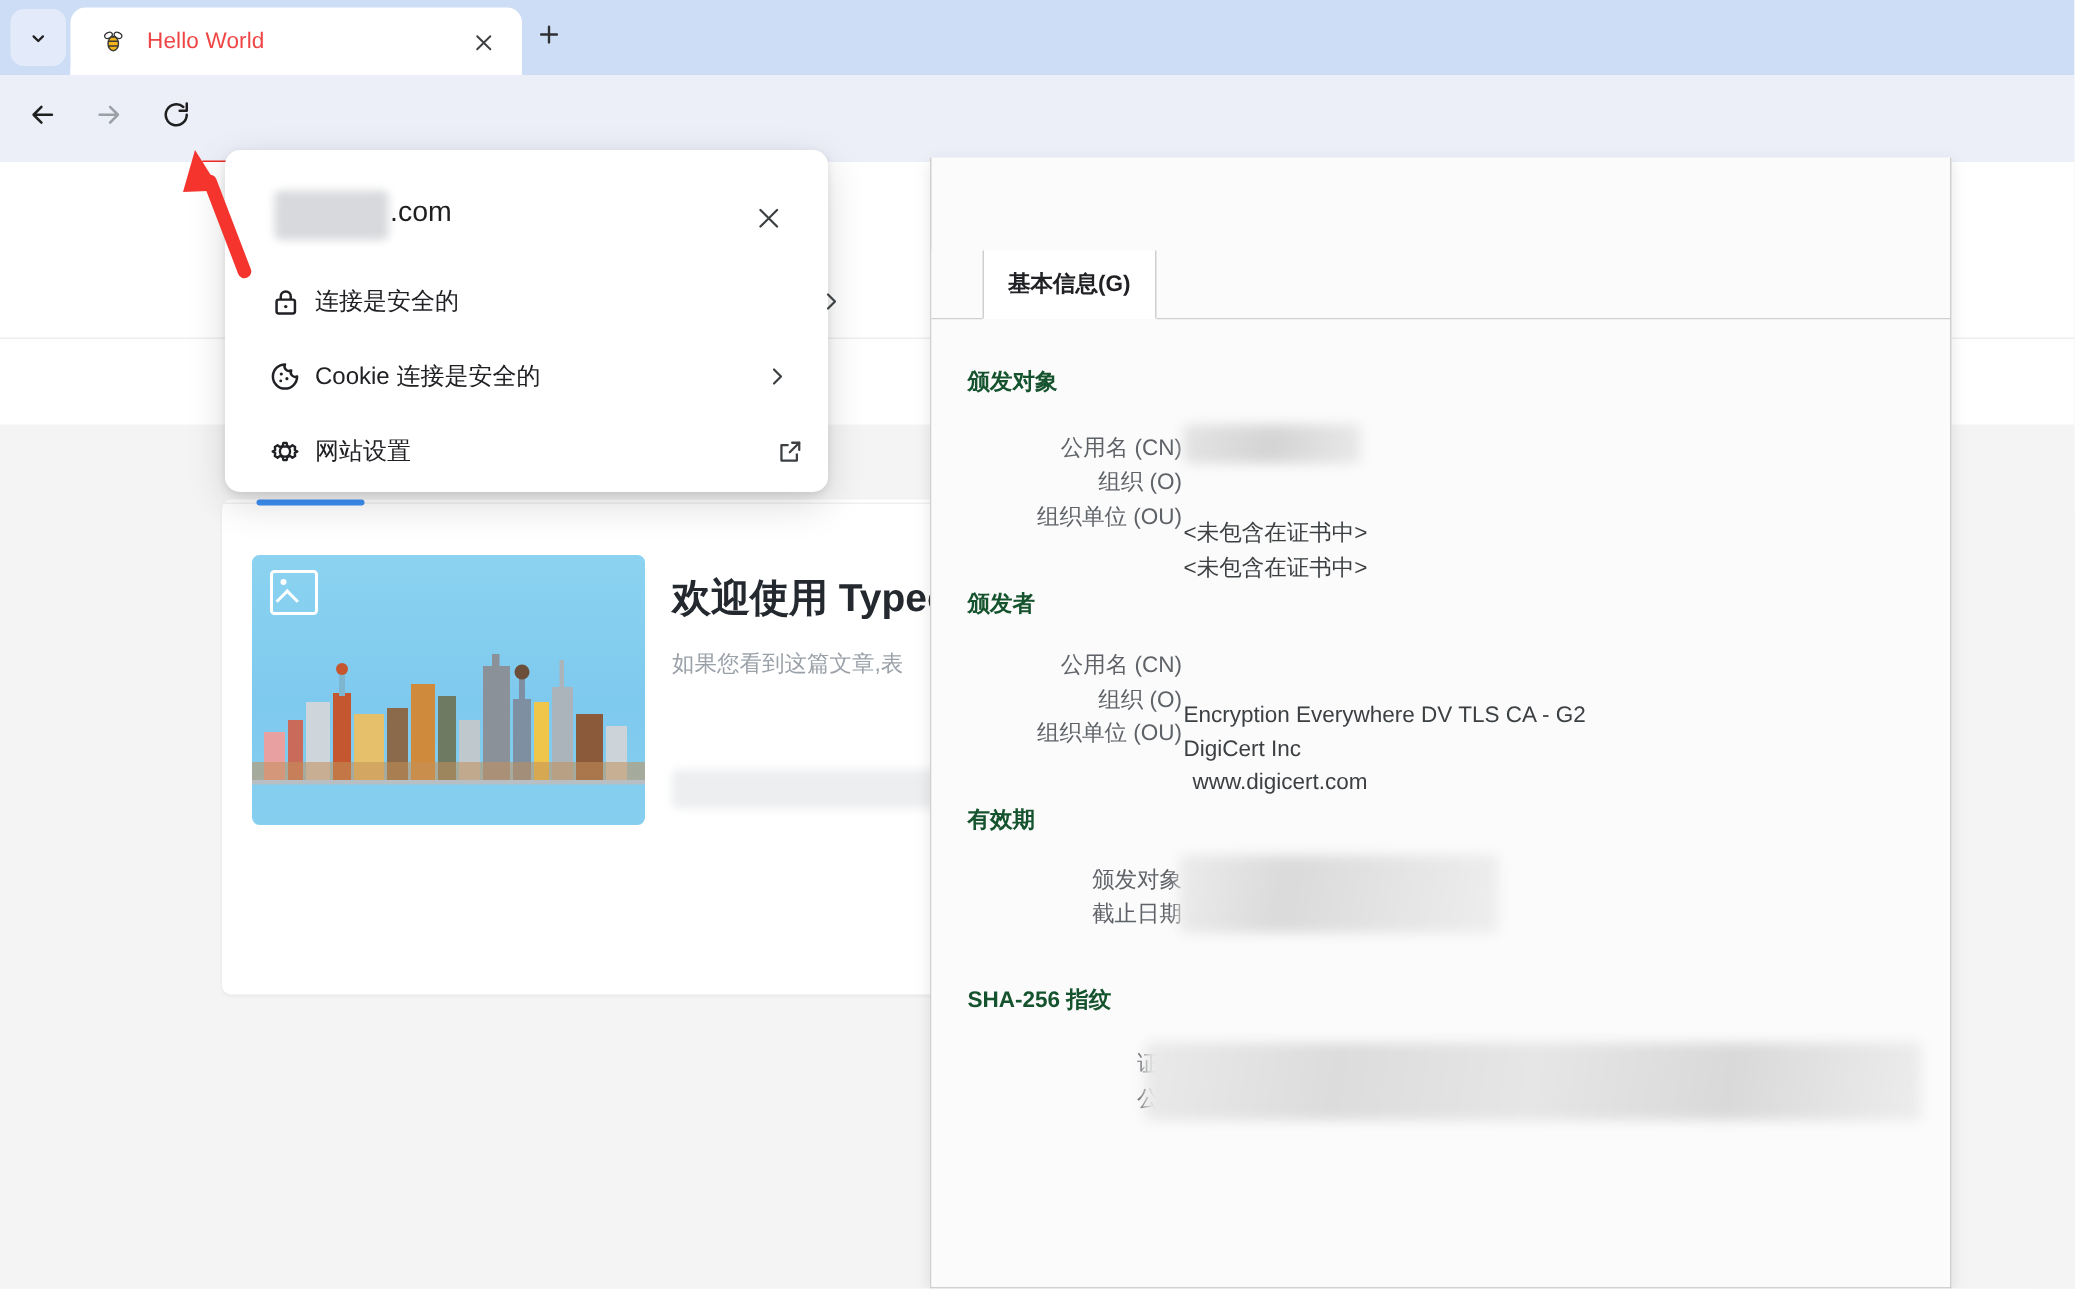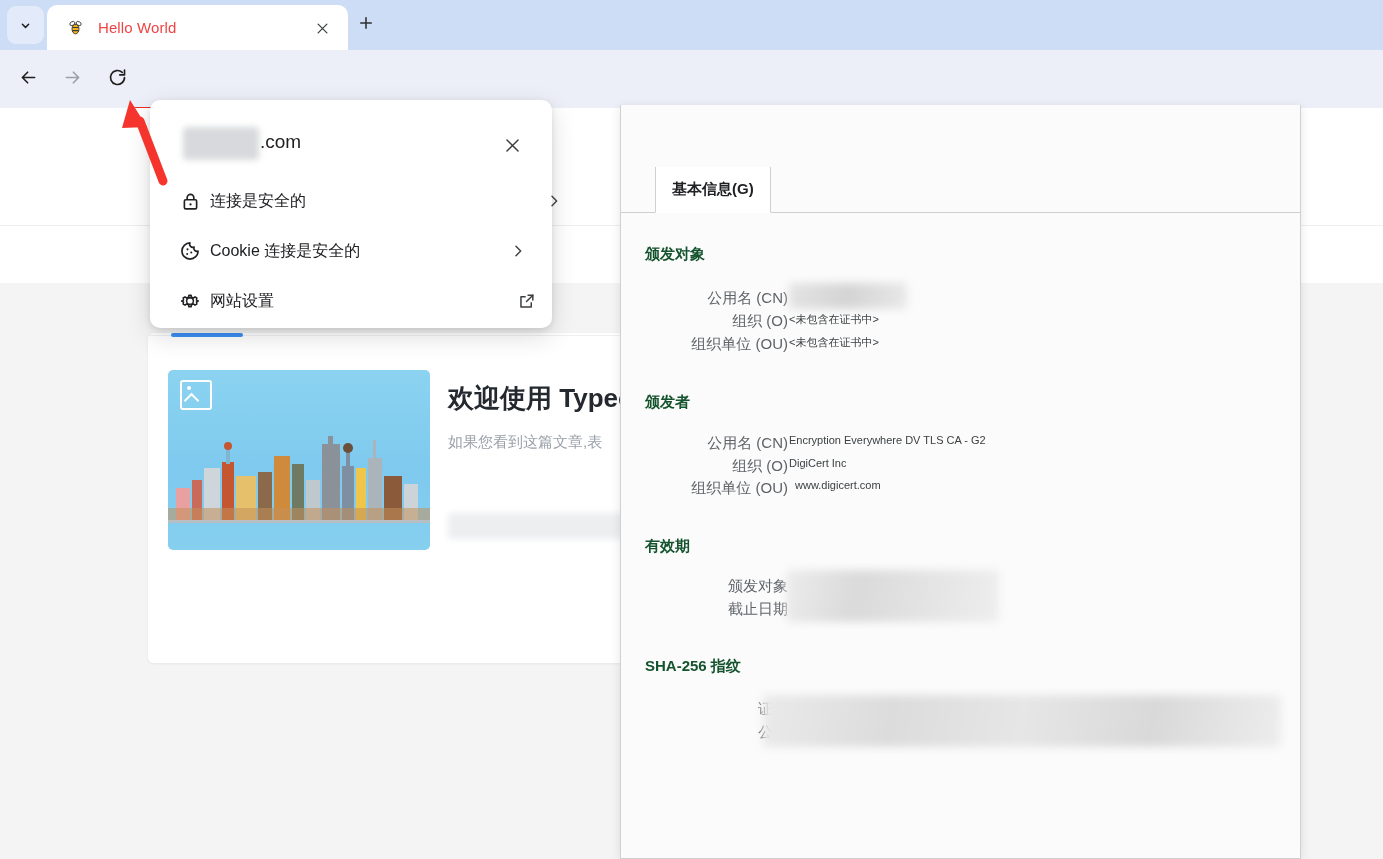--- a/index.html
+++ b/index.html
@@ -179,21 +179,21 @@
   .cert-tab.active{
     left:22px;background:#ffffff;color:#202124;font-weight:bold;
     border-left:1px solid #cfcfcf;border-right:1px solid #cfcfcf;
     border-bottom:1px solid #ffffff;
     margin-left:12px;
   }
   .cert-tab.inactive{left:127px;color:#6b6f76;}
   .cert-body{position:absolute;left:0;top:108px;width:679px;bottom:0;background:#fbfbfb;}
   .sec-head{position:absolute;font-size:15px;font-weight:bold;color:#14532d;white-space:nowrap;}
   .fld-label{position:absolute;font-size:15px;color:#5f6368;white-space:nowrap;text-align:right;}
-  .fld-value{position:absolute;font-size:11px;color:#3c4043;white-space:nowrap;}
+  .fld-value{position:absolute;font-size:15px;color:#3c4043;white-space:nowrap;margin-top:34px;}
   .blurband{position:absolute;border-radius:4px;filter:blur(4px);}
 
   
   .arrow{position:absolute;left:100px;top:95px;width:110px;height:110px;pointer-events:none;}
 </style>
 </head>
 <body>
 
 <div class="tabstrip">
   <div class="tab-search">

